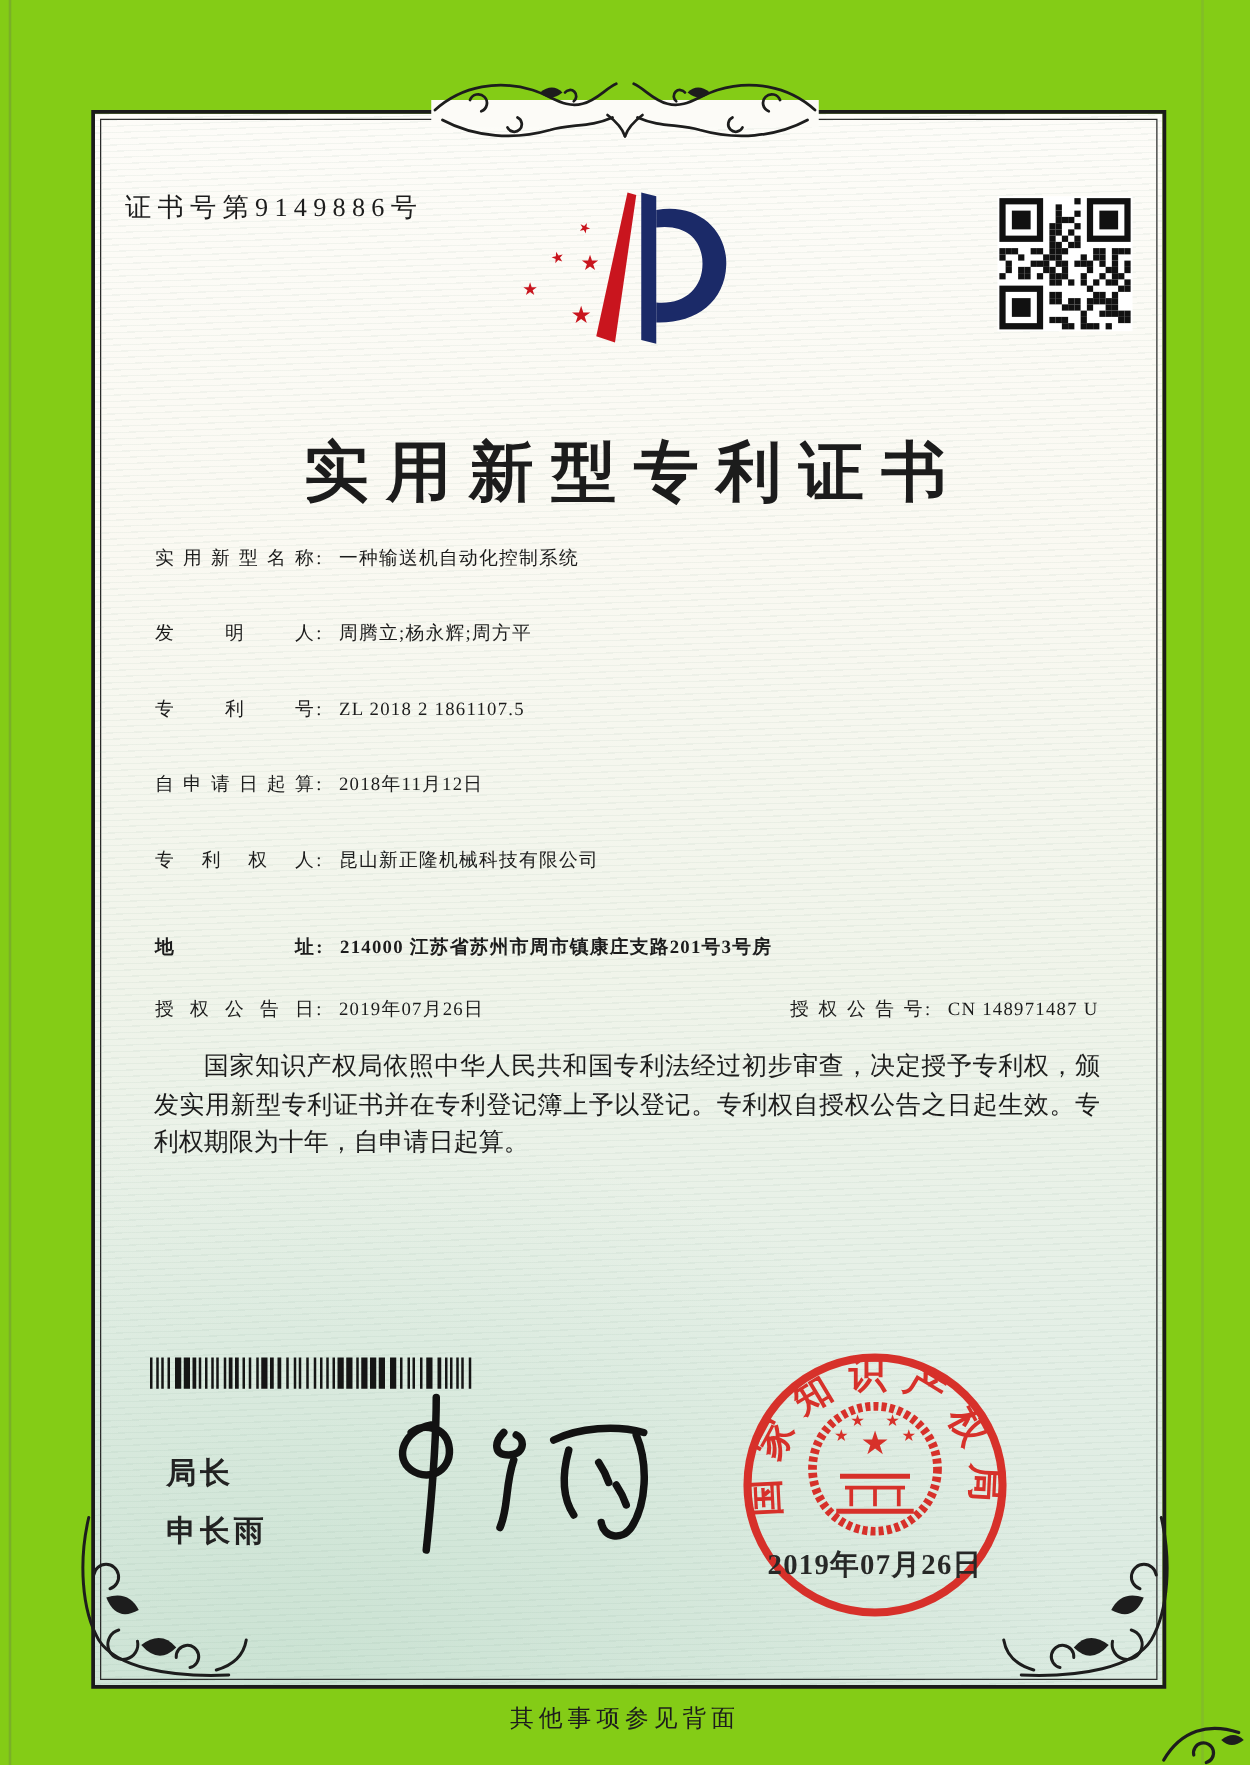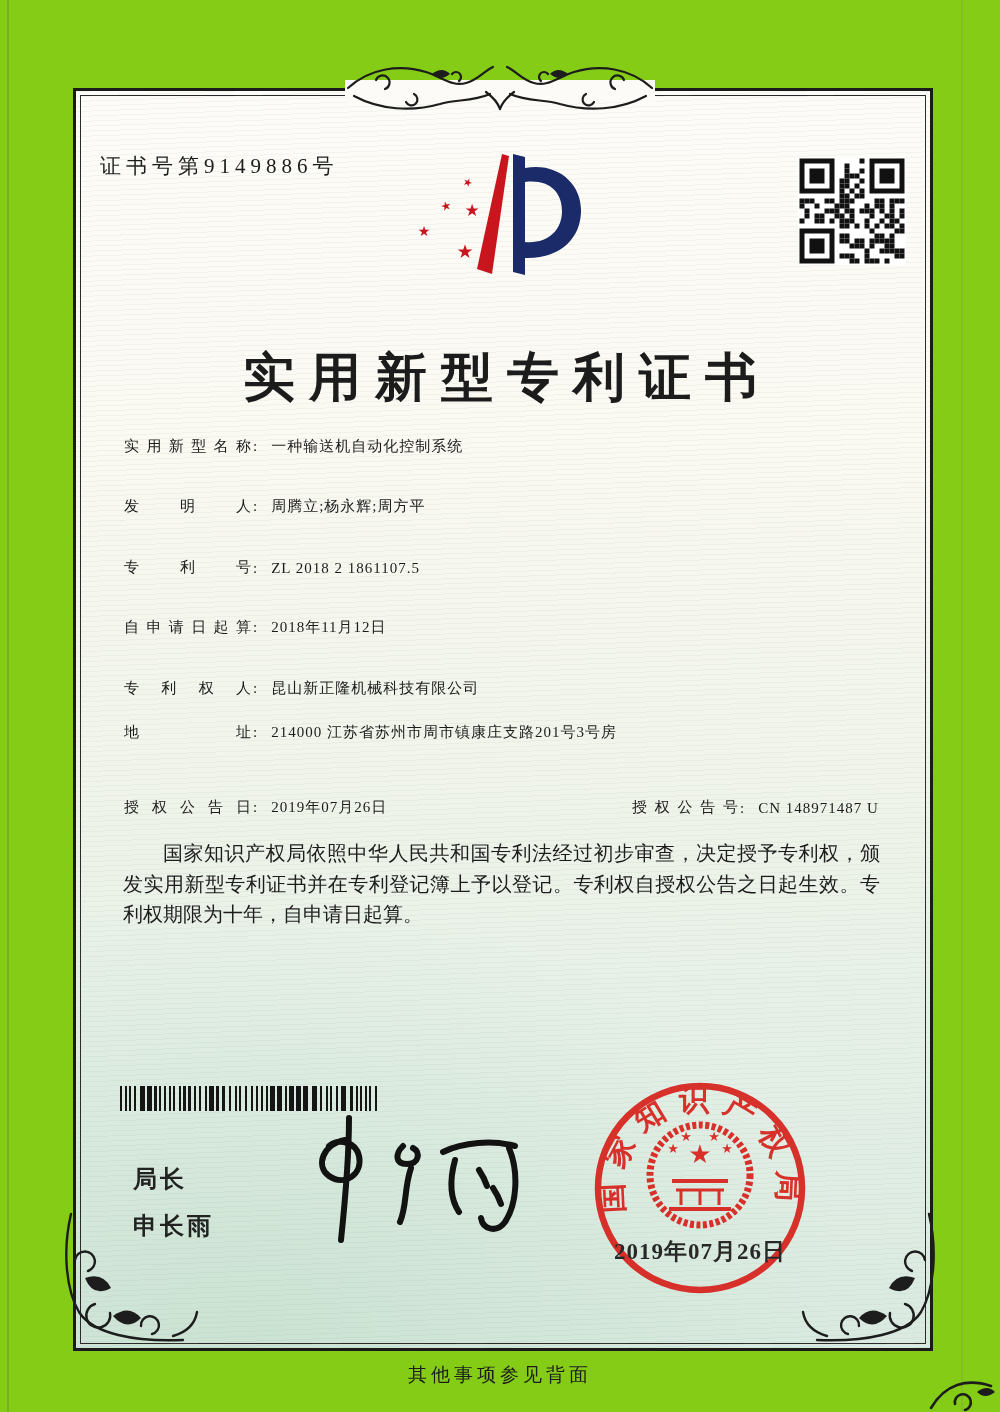--- a/index.html
+++ b/index.html
@@ -257,21 +257,21 @@
     </svg>
 
   <h1 class="title">实用新型专利证书</h1>
 
   <div id="fields">
       <div class="field-row" style="top: 437px;"><span class="flabel">实用新型名称</span><span class="fcolon">:</span><span class="fvalue">一种输送机自动化控制系统</span></div>
       <div class="field-row" style="top: 497px;"><span class="flabel">发明人</span><span class="fcolon">:</span><span class="fvalue">周腾立;杨永辉;周方平</span></div>
       <div class="field-row" style="top: 558px;"><span class="flabel">专利号</span><span class="fcolon">:</span><span class="fvalue">ZL 2018 2 1861107.5</span></div>
       <div class="field-row" style="top: 618px;"><span class="flabel">自申请日起算</span><span class="fcolon">:</span><span class="fvalue">2018年11月12日</span></div>
       <div class="field-row" style="top: 679px;"><span class="flabel">专利权人</span><span class="fcolon">:</span><span class="fvalue">昆山新正隆机械科技有限公司</span></div>
-      <div class="field-row" style="top: 723px;"><span class="flabel">地址</span><span class="fcolon">:</span><span class="fvalue">214000 江苏省苏州市周市镇康庄支路201号3号房</span></div>
+      <div class="field-row" style="top: 748px; font-weight: bold;"><span class="flabel">地址</span><span class="fcolon">:</span><span class="fvalue">214000 江苏省苏州市周市镇康庄支路201号3号房</span></div>
     </div>
 
   <div class="field-row" style="top:798px;">
     <span class="flabel">授权公告日</span><span class="fcolon">:</span><span class="fvalue">2019年07月26日</span>
     <span class="grant-right">
       <span class="flabel">授权公告号</span><span class="fcolon">:</span><span class="fvalue">CN 148971487 U</span>
     </span>
   </div>
 
   <div class="paras">

